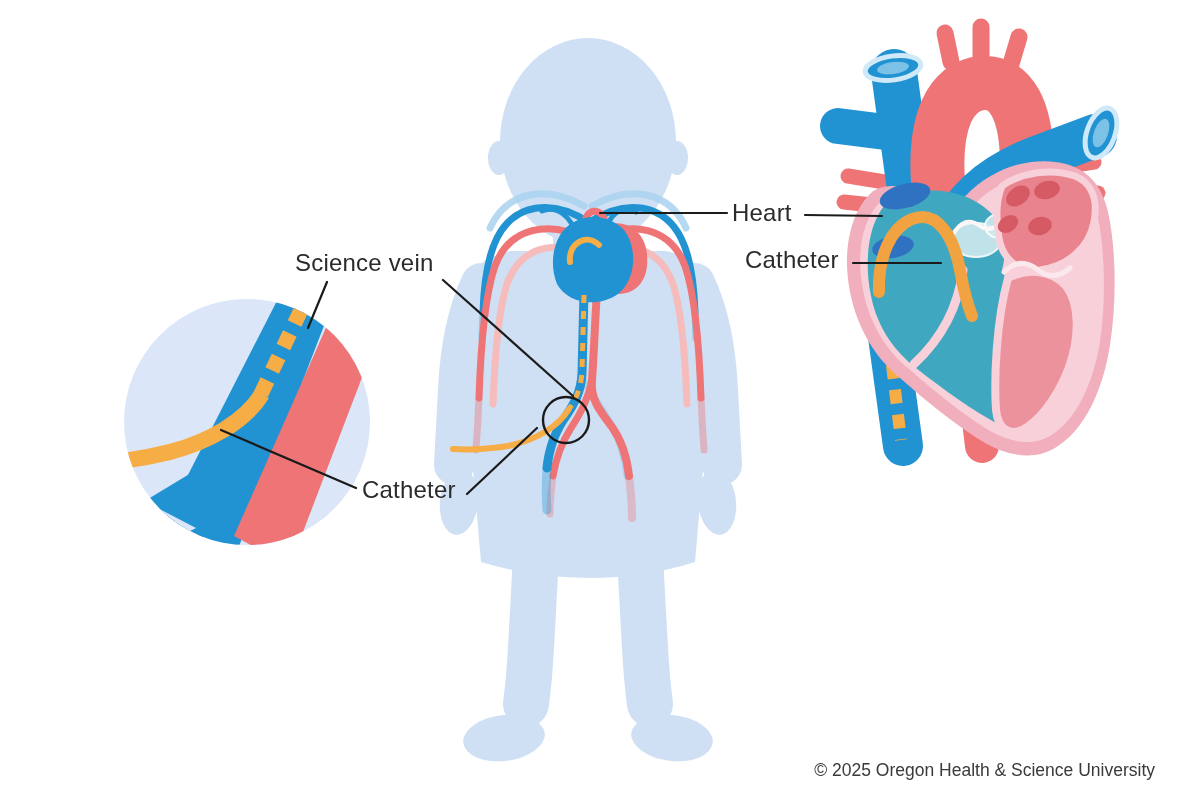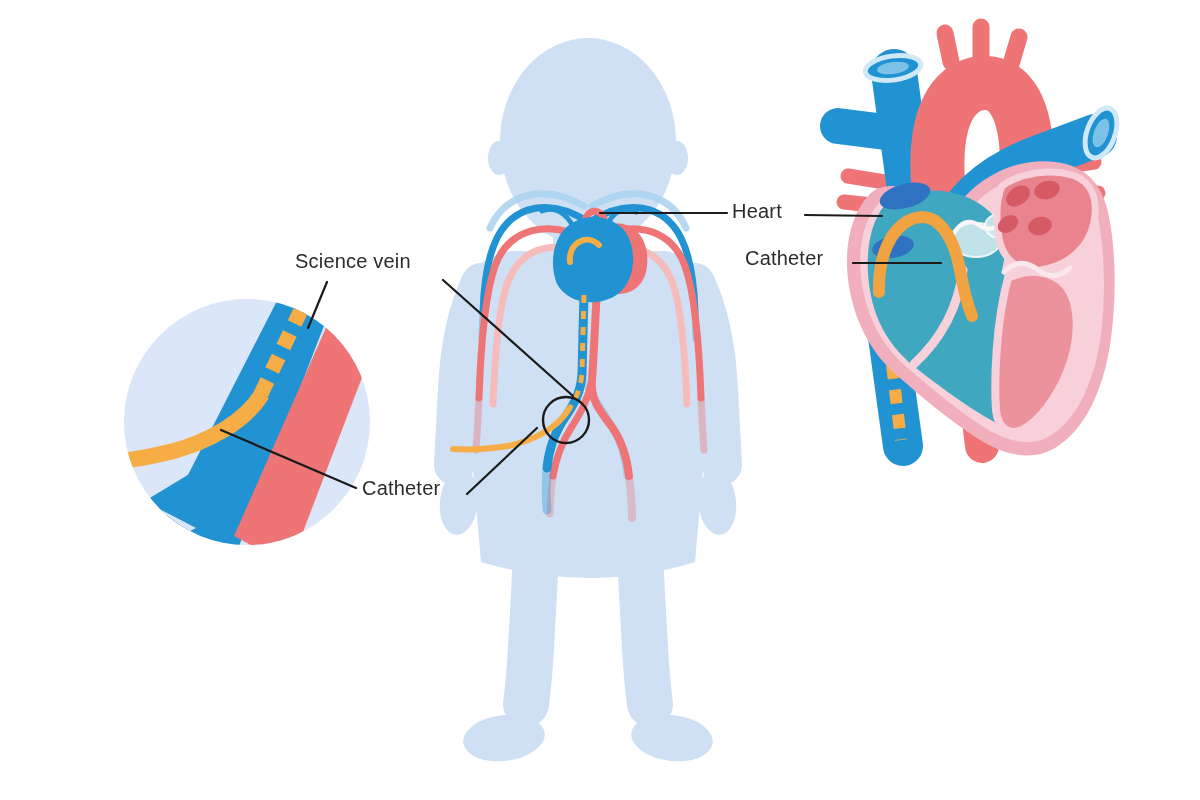--- a/index.html
+++ b/index.html
@@ -1,19 +1,19 @@
 <!DOCTYPE html>
 <html style="--body-silhouette: #cfe0f4; --vein-blue: #2293d2; --vein-blue-light: #a9d2ee; --artery-red: #ee7476; --artery-red-light: #f6bcbb; --catheter-orange: #f6ad45; --catheter-orange-deep: #f2a341; --inset-background: #dbe7f8; --heart-wall-pink: #f1aebc; --heart-wall-light: #f8d0d9; --right-heart-teal: #3fa8c0; --valve-teal-light: #cfeaef; --vessel-opening-blue: #2f72c2; --vessel-rim-light: #cfe9f8; --vessel-inner-blue: #7cc2e6; --left-atrium-salmon: #e9838e; --pulmonary-vein-red: #d55a64; --left-ventricle-pink: #ec929c; --valve-line-light: #fbe8ec; --leader-line: #1b1b1b; --label-text: #2b2b2b; --copyright-text: #3a3a3a;"><head>
 <meta charset="utf-8">
 <style>
   html,body{margin:0;padding:0;background:#fff;}
   .stage{position:relative;width:1200px;height:800px;background:#ffffff;overflow:hidden;
          font-family:"Liberation Sans", sans-serif;}
   .stage svg{position:absolute;left:0;top:0;}
-  .label{position:absolute;color:var(--label-text,#2b2b2b);font-size:20px;line-height:1.1;
+  .label{position:absolute;color:var(--label-text,#2b2b2b);font-size:24px;line-height:1.1;
          letter-spacing:.2px;white-space:nowrap;}
   .copyright{position:absolute;color:var(--copyright-text,#3a3a3a);font-size:17.5px;white-space:nowrap;}
   .fill-sil{fill:var(--body-silhouette);}
   .st-sil{stroke:var(--body-silhouette);fill:none;}
   .st-blue{stroke:var(--vein-blue);fill:none;}
   .st-blue-l{stroke:var(--vein-blue-light);fill:none;}
   .st-red{stroke:var(--artery-red);fill:none;}
   .st-red-l{stroke:var(--artery-red-light);fill:none;}
   .st-orange{stroke:var(--catheter-orange);fill:none;}
   .st-lead{stroke:var(--leader-line);fill:none;stroke-width:2.2;stroke-linecap:round;}
@@ -155,13 +155,14 @@
     <path class="st-lead" d="M 600 213 L 727 213"></path>
     <path class="st-lead" d="M 805 215 L 882 216"></path>
     <path class="st-lead" d="M 853 263 L 941 263"></path>
   </g>
 </svg>
 
   <div class="label" style="left:295px;top:250px;">Science vein</div>
   <div class="label" style="left:362px;top:477px;">Catheter</div>
   <div class="label" style="left:732px;top:200px;">Heart</div>
   <div class="label" style="left:745px;top:247px;">Catheter</div>
+  <div class="copyright" style="right:45px;top:760px;">© 2025 Oregon Health &amp; Science University</div>
 </div>
 
 </body></html>

